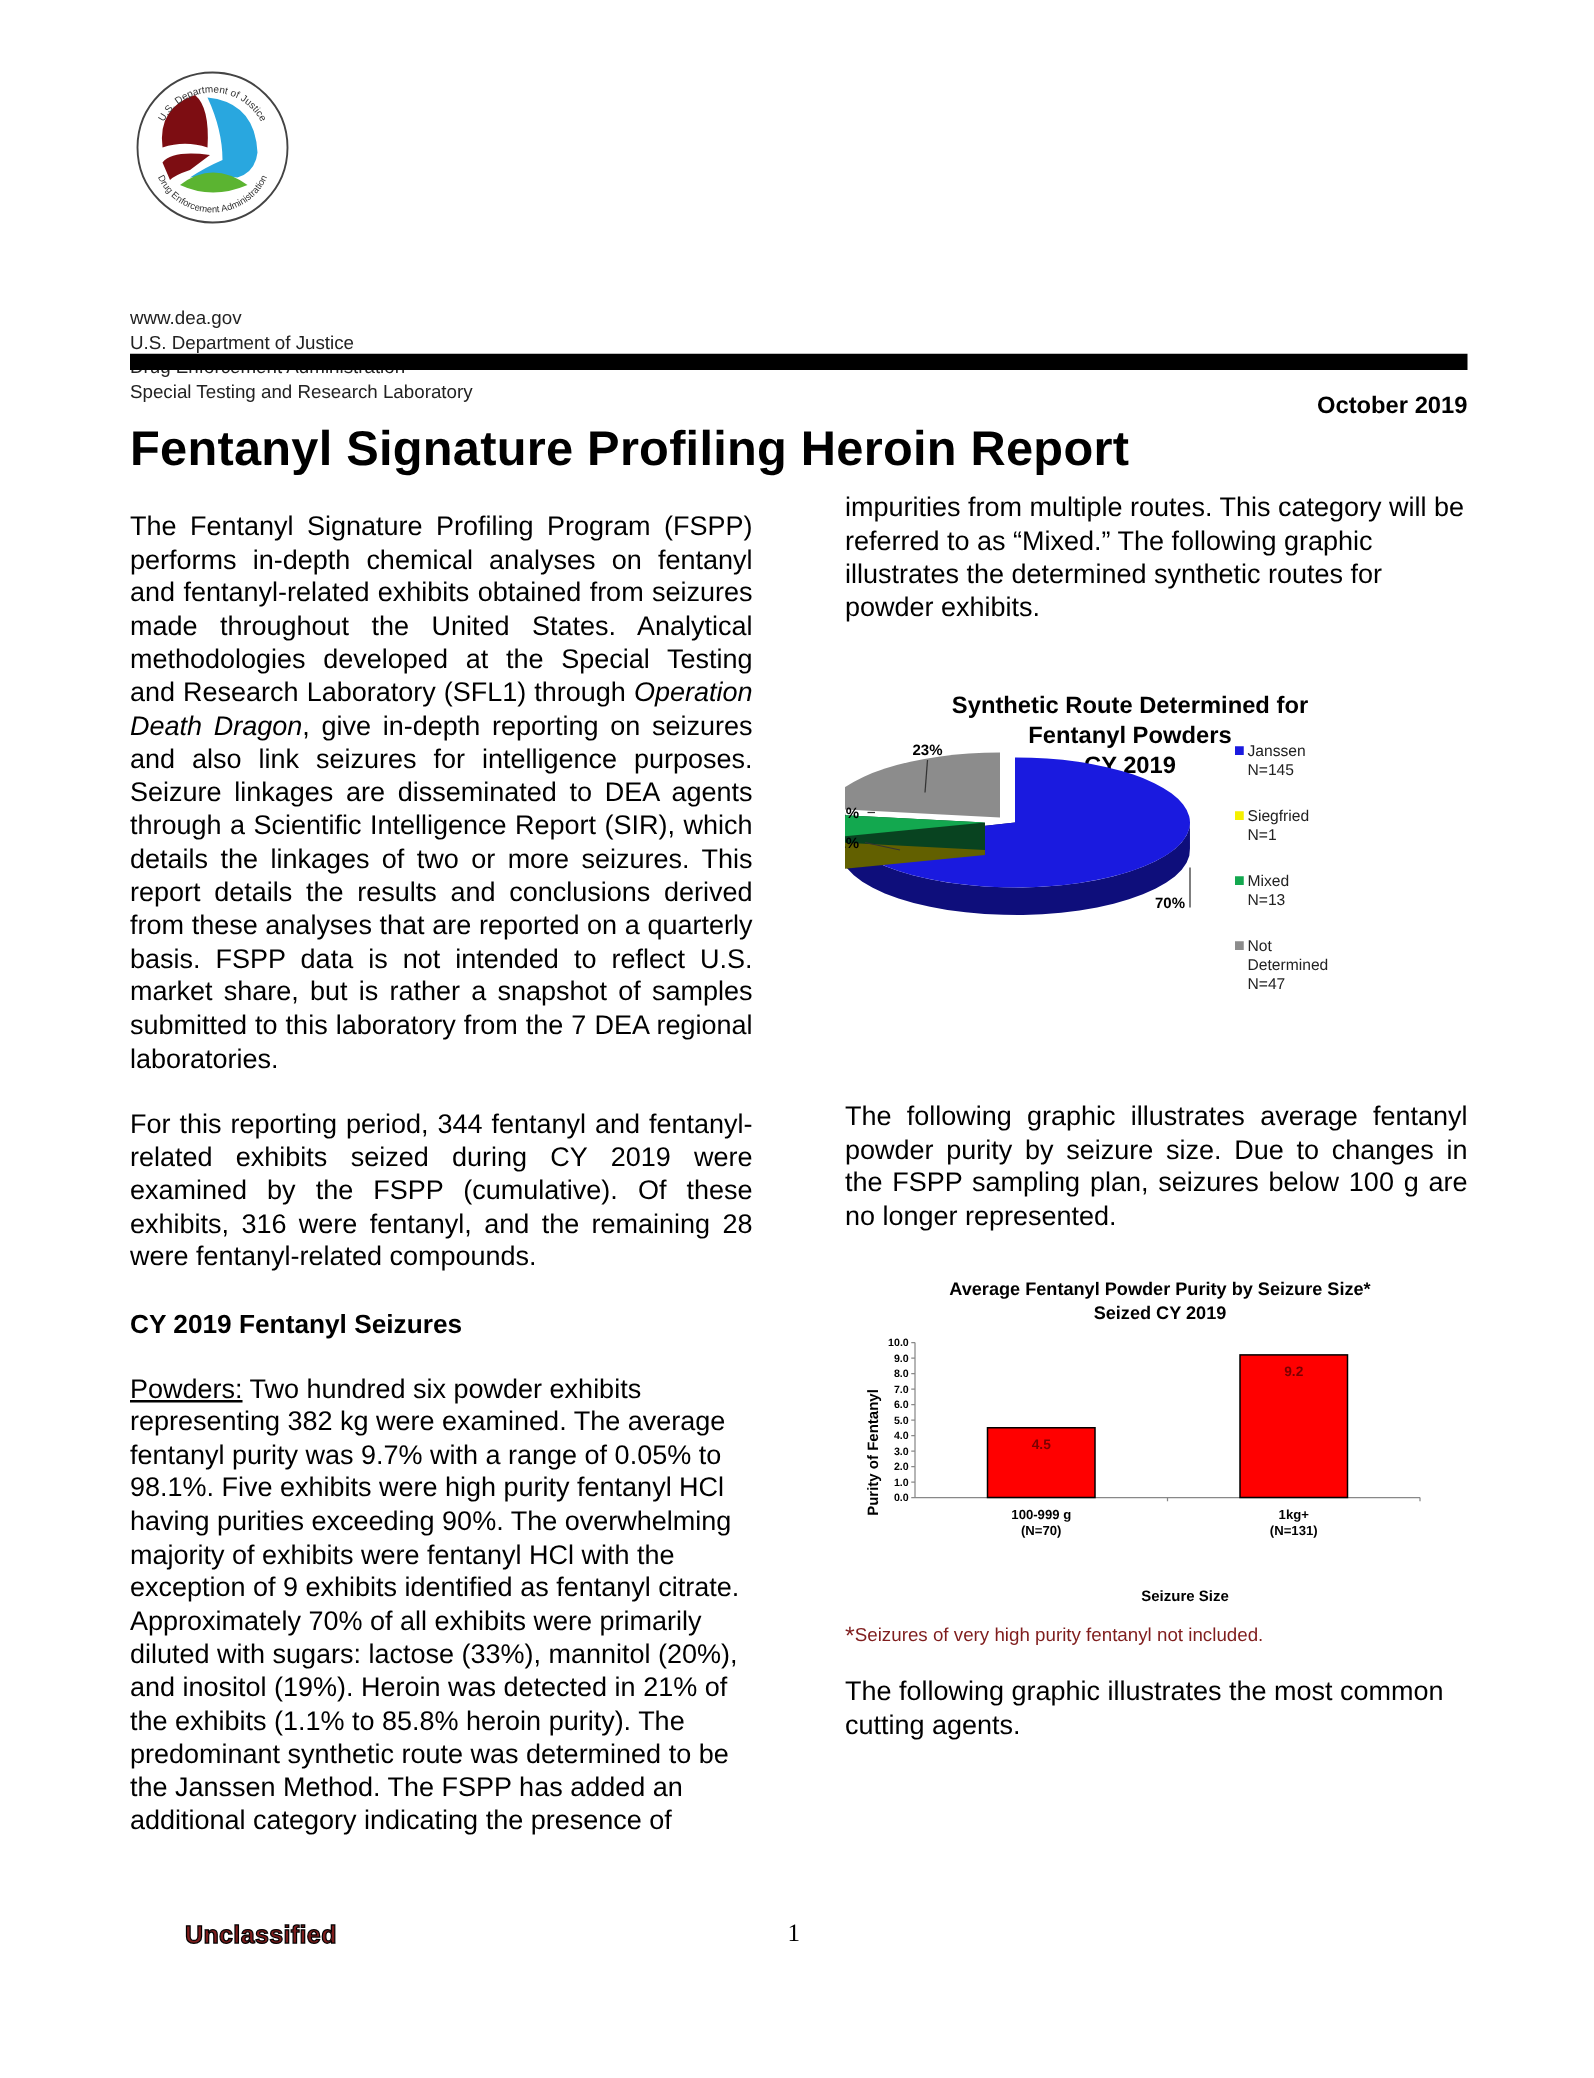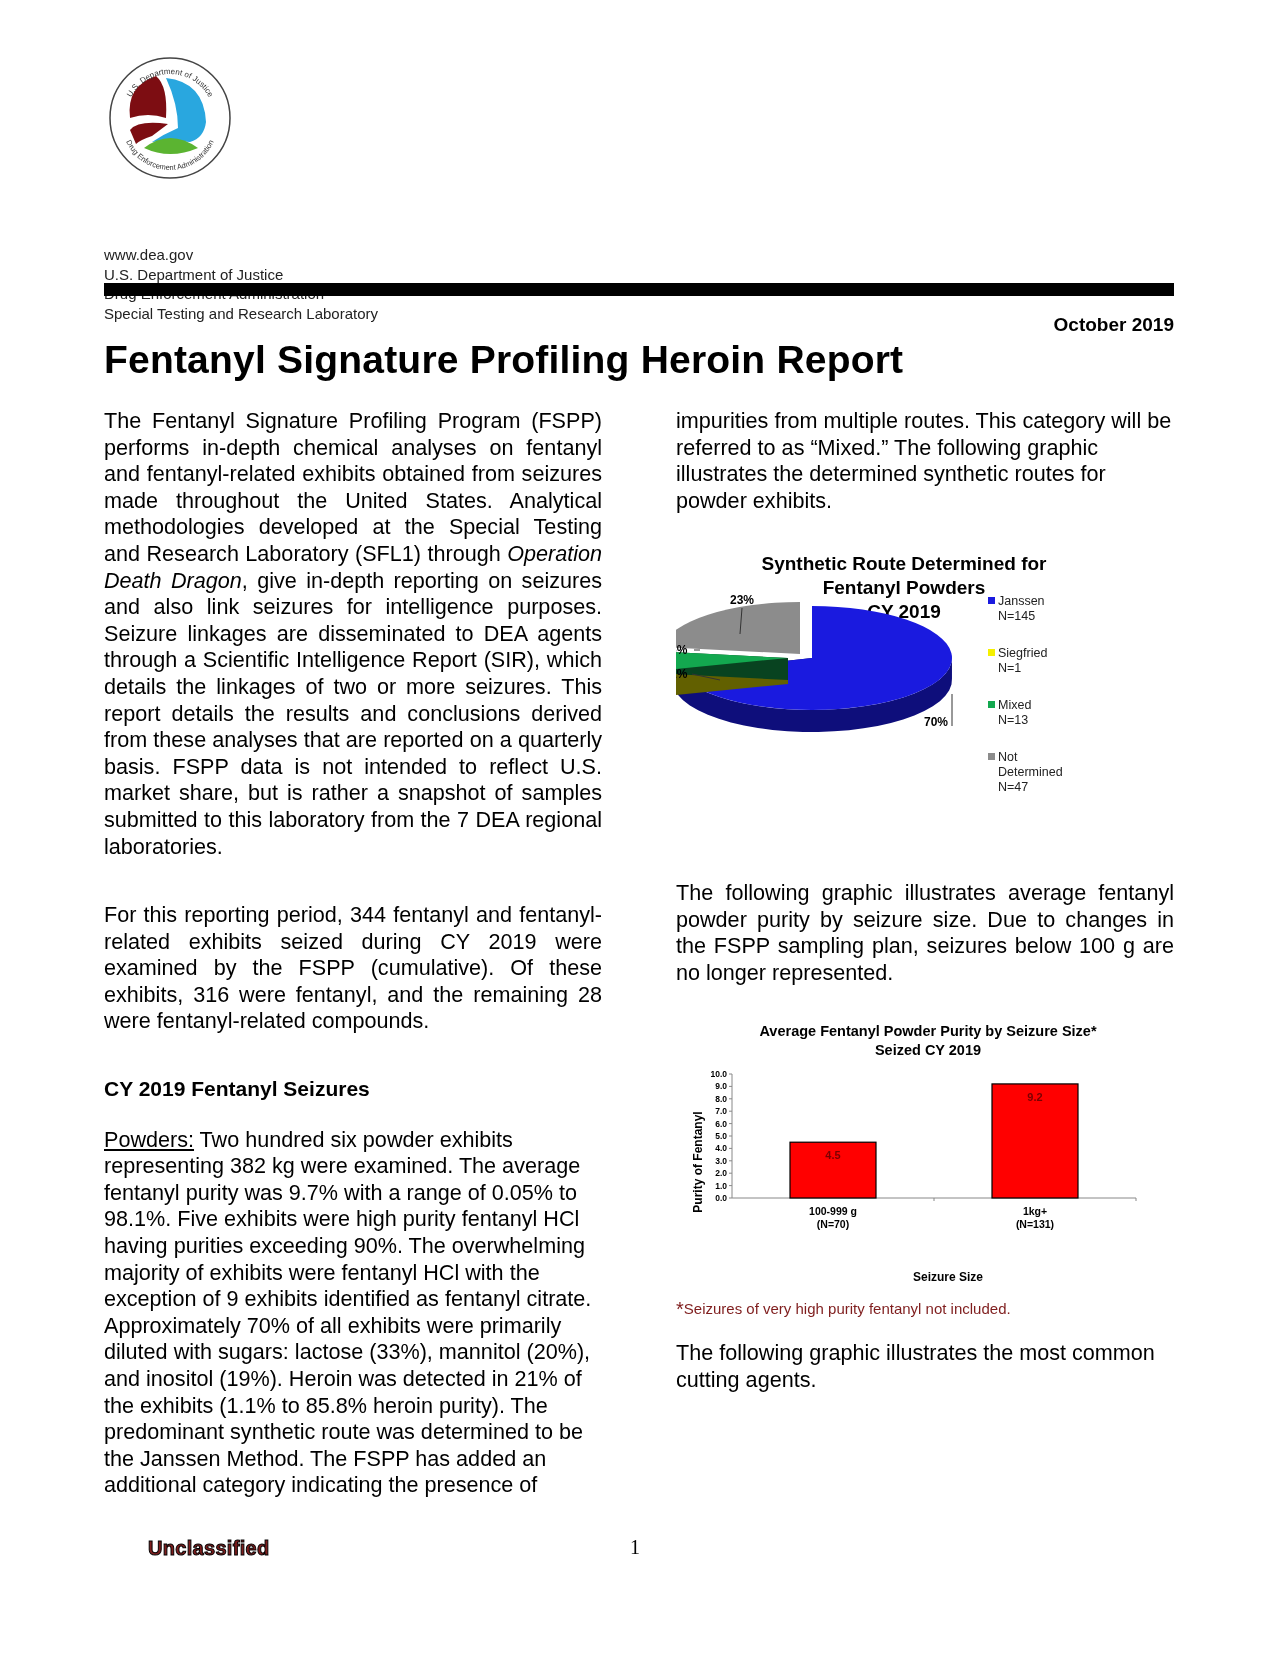--- a/index.html
+++ b/index.html
@@ -6,21 +6,21 @@
   body { width: 1275px; height: 1662px; position: relative; overflow: hidden; font-family: "Liberation Sans", sans-serif; color: #000; }
   .abs { position: absolute; }
   .logo { left: 108px; top: 56px; width: 124px; height: 124px; }
   .agency { left: 104px; top: 197px; font-size: 15px; line-height: 19.5px; color: #222; margin-top: 48px; }
   .agency div { white-space: nowrap; }
   .rule { left: 104px; top: 283px; width: 1070px; height: 13px; background: #000; }
   .date { right: 101px; top: 314px; font-size: 19px; font-weight: bold; }
   .title { left: 104px; top: 338px; font-size: 39px; font-weight: bold; letter-spacing: 0.2px; white-space: nowrap; }
   .col { font-size: 21.6px; line-height: 26.6px; }
   .left-col { left: 104px; top: 408px; width: 498px; }
-  .right-col { left: 676px; top: 408px; width: 498px; }
+  .right-col { left: 676px; top: 393px; width: 498px; }
   .justify-last { text-align: justify; text-align-last: left; }
   p { margin: 0; }
   .section-head { font-weight: bold; font-size: 21px; }
   .lead { font-weight: normal; text-decoration: underline; }
   .chart-title { font-weight: bold; text-align: center; }
   .footer-left { left: 104px; top: 1537px; font-family: Liberation Sans, sans-serif; font-size: 20px; font-weight: bold; color: #7f1d1d; -webkit-text-stroke: 1px #000; letter-spacing: 0.3px; margin-left: 44px; }
   .footer-page { left: 630px; top: 1536px; font-family: "Liberation Serif", serif; font-size: 20px; }
   .footnote { left: 676px; top: 1298px; font-size: 15px; color: #7f1d1d; }
   .footnote .star { font-size: 20px; vertical-align: -2px; }
   svg text { font-family: "Liberation Sans", sans-serif; }
@@ -52,22 +52,22 @@
   <div>Special Testing and Research Laboratory</div>
 </div>
 
 <div class="abs rule"></div>
 
 <div class="abs date">October 2019</div>
 <div class="abs title">Fentanyl Signature Profiling Heroin Report</div>
 
 <div class="abs col left-col">
   <p class="justify-last"><span>The Fentanyl Signature Profiling Program (FSPP) performs in-depth chemical analyses on fentanyl and fentanyl-related exhibits obtained from seizures made throughout the United States.  Analytical methodologies developed at the Special Testing and Research Laboratory (SFL1) through </span><em>Operation Death Dragon</em><span>, give in-depth reporting on seizures and also link seizures for intelligence purposes.  Seizure linkages are disseminated to DEA agents through a Scientific Intelligence Report (SIR), which details the linkages of two or more seizures. This report details the results and conclusions derived from these analyses that are reported on a quarterly basis.  FSPP data is not intended to reflect U.S. market share, but is rather a snapshot of samples submitted to this laboratory from the 7 DEA regional laboratories.</span></p>
-  <p class="justify-last" style="margin-top:42px;">For this reporting period, 344 fentanyl and fentanyl-related exhibits seized during CY 2019 were examined by the FSPP (cumulative).  Of these exhibits, 316 were fentanyl, and the remaining 28 were fentanyl-related compounds.</p>
-  <p class="section-head" style="margin-top:41px;">CY 2019 Fentanyl Seizures</p>
+  <p class="justify-last" style="margin-top:26px;">For this reporting period, 344 fentanyl and fentanyl-related exhibits seized during CY 2019 were examined by the FSPP (cumulative).  Of these exhibits, 316 were fentanyl, and the remaining 28 were fentanyl-related compounds.</p>
+  <p class="section-head" style="margin-top:28px;">CY 2019 Fentanyl Seizures</p>
   <p style="margin-top:24px;"><span class="lead">Powders:</span><span> Two hundred six powder exhibits representing 382 kg were examined. The average fentanyl purity was 9.7% with a range of 0.05% to 98.1%. Five exhibits were high purity fentanyl HCl having purities exceeding 90%. The overwhelming majority of exhibits were fentanyl HCl with the exception of 9 exhibits identified as fentanyl citrate. Approximately 70% of all exhibits were primarily diluted with sugars: lactose (33%), mannitol (20%), and inositol (19%). Heroin was detected in 21% of the exhibits (1.1% to 85.8% heroin purity). The predominant synthetic route was determined to be the Janssen Method. The FSPP has added an additional category indicating the presence of</span></p>
 </div>
 
 <div class="abs col right-col">
   <p>impurities from multiple routes. This category will be referred to as “Mixed.” The following graphic illustrates the determined synthetic routes for powder exhibits.</p>
 </div>
 
 <div class="abs" style="left:676px; top:548px; width:500px; height:300px;">
   <svg id="pie-svg" width="500" height="300">
     <text class="chart-title" x="228" y="22" text-anchor="middle" font-size="19" font-weight="bold">Synthetic Route Determined for</text>

